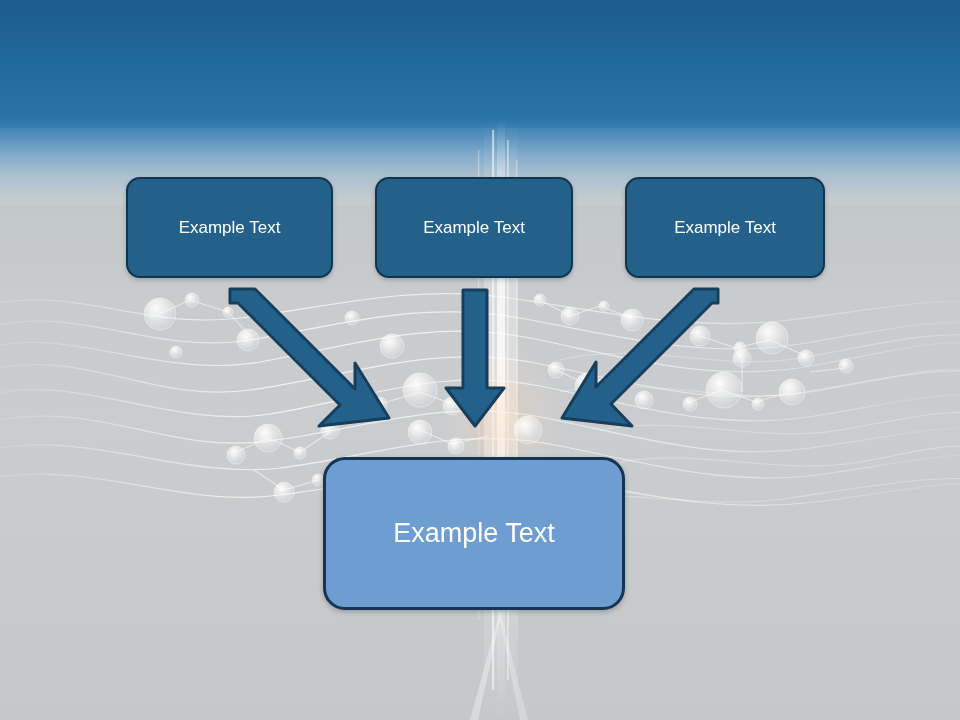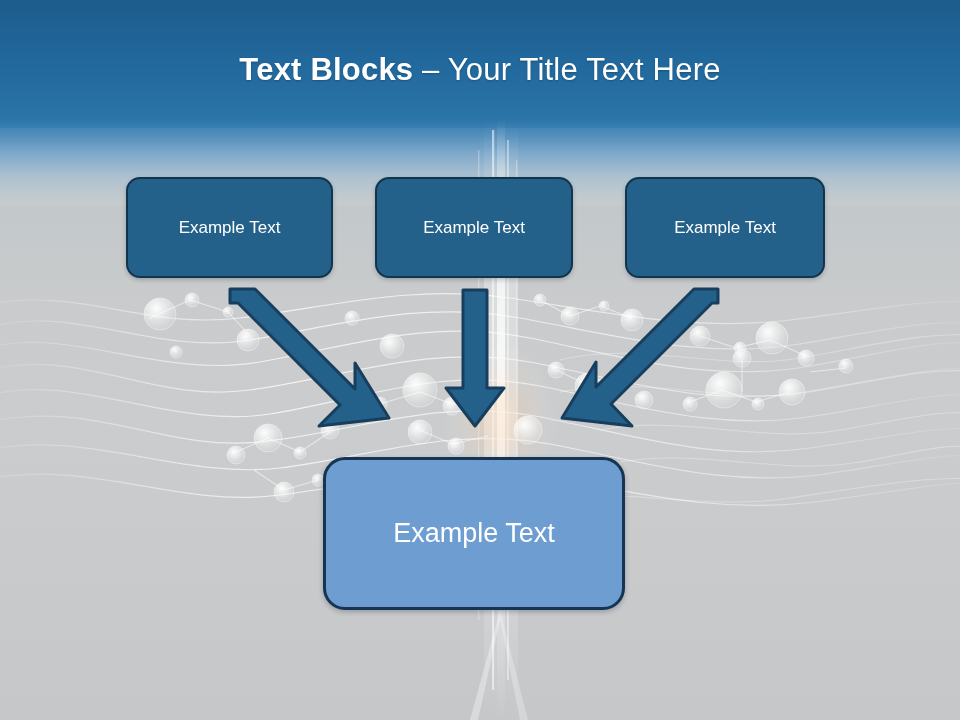--- a/index.html
+++ b/index.html
@@ -223,23 +223,20 @@
       <circle cx="528" cy="430" r="14"></circle>
       <circle cx="476" cy="300" r="5"></circle>
       <circle cx="644" cy="400" r="9"></circle>
       <circle cx="176" cy="352" r="6"></circle>
       <circle cx="352" cy="318" r="7"></circle>
     </g>
 
     <rect x="0" y="128" width="960" height="78" fill="#ffffff" opacity="0.06"></rect>
   </svg>
 
-  <div class="title">
-    <span class="strong">Text Blocks</span><span class="light"> – </span><span class="light">Your Title Text Here</span>
-  </div>
 
   <svg class="arrows" viewBox="0 0 960 720" aria-hidden="true">
 
     <g>
       <polygon points="230,289 255,289 355,389 355,363 389,418 319,426 340,405 238,303 230,303" fill="#23618b" stroke="#173e5c" stroke-width="3" stroke-linejoin="round"></polygon>
     </g>
 
     <g>
       <polygon points="463,290 487,290 487,388 504,388 475,426 446,388 463,388" fill="#23618b" stroke="#173e5c" stroke-width="3" stroke-linejoin="round"></polygon>
     </g>

